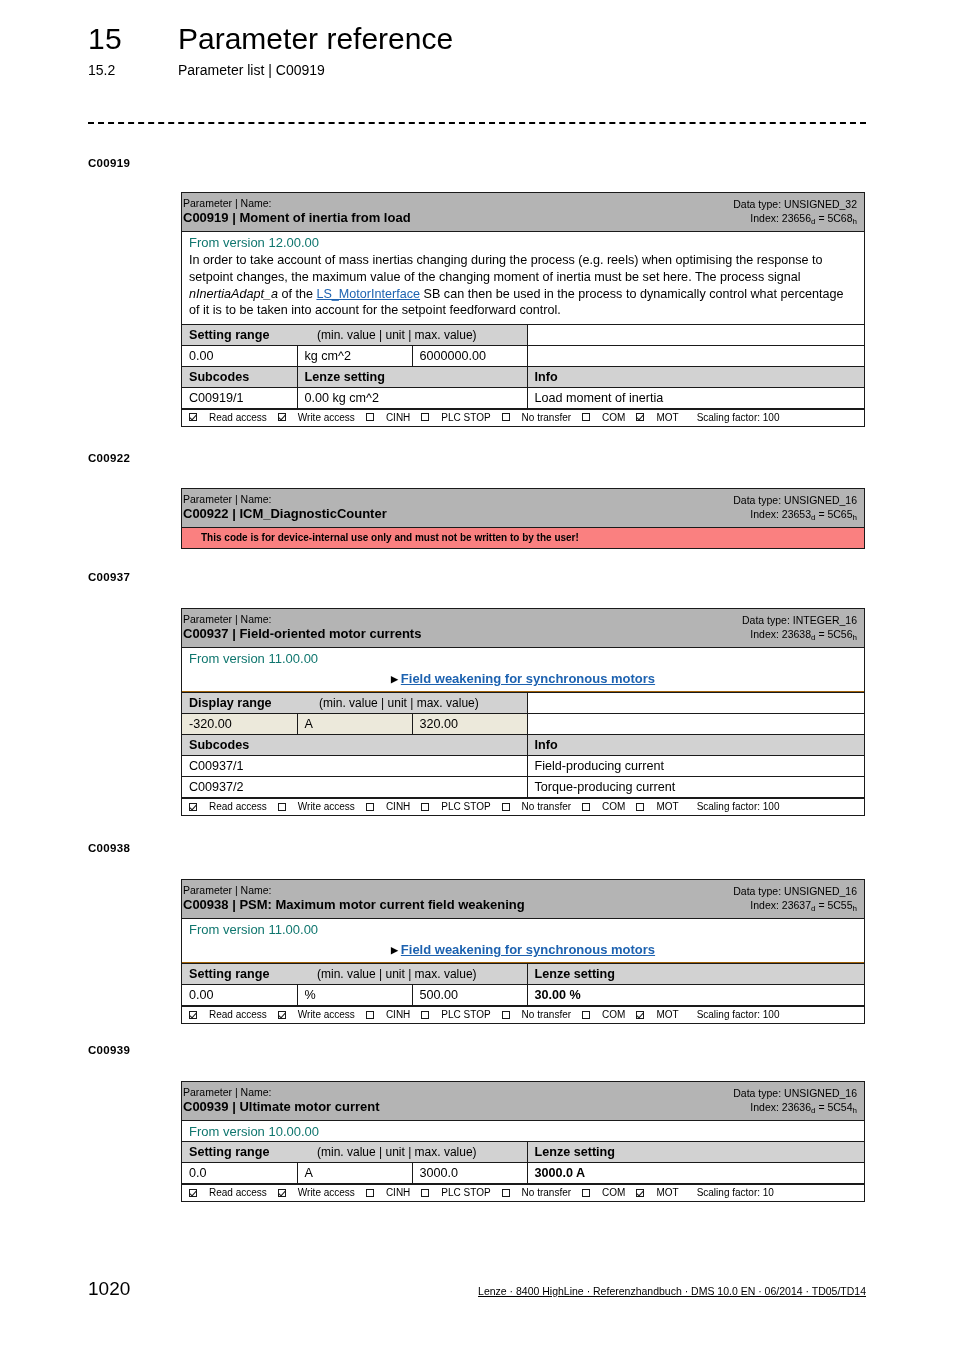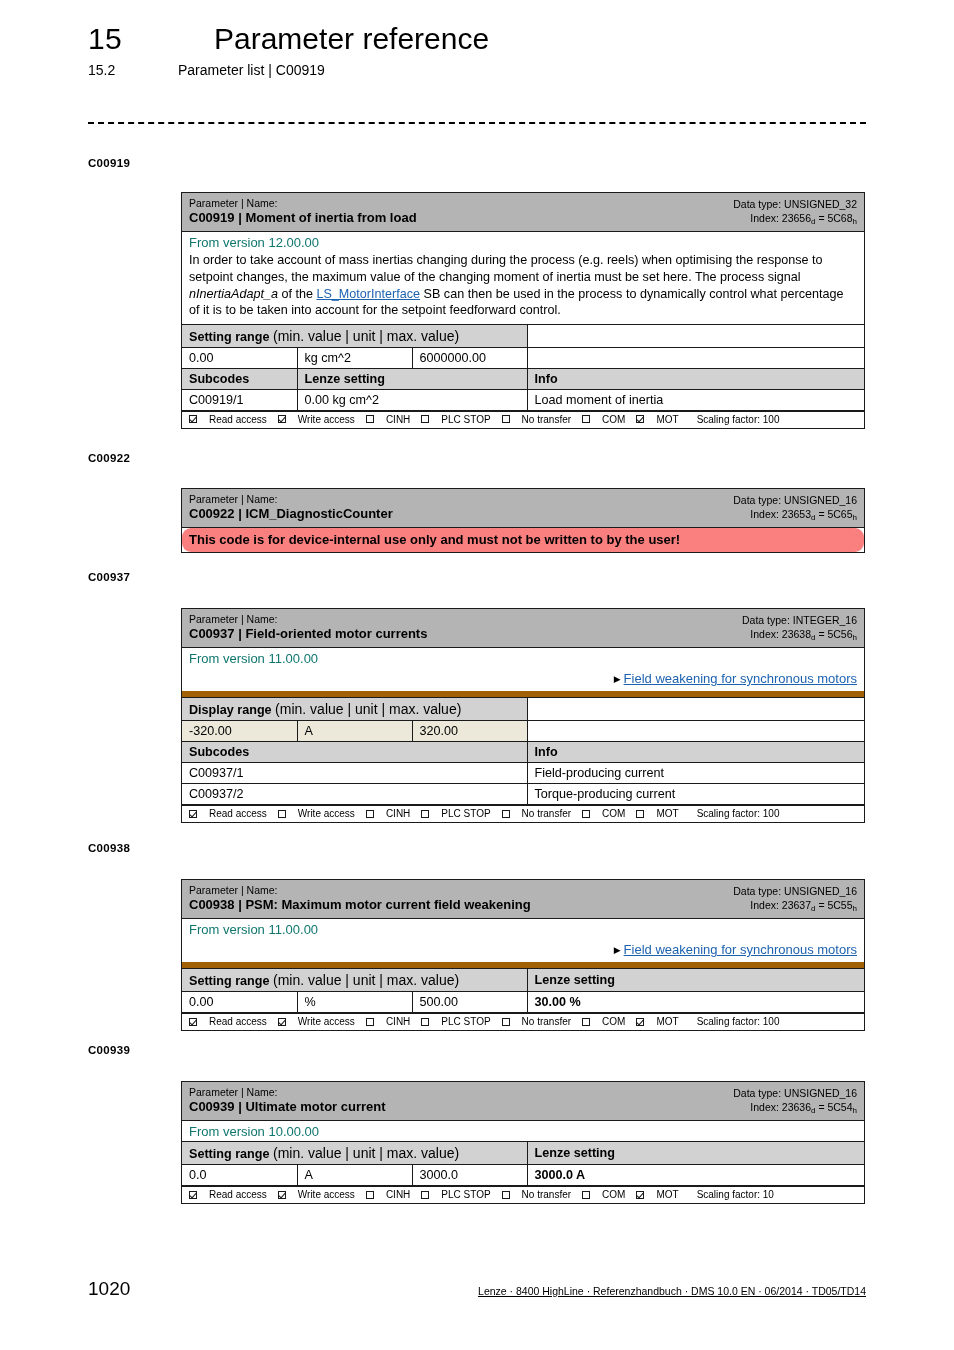--- a/index.html
+++ b/index.html
@@ -24,21 +24,20 @@
   
   .header {
     position: absolute;
     left: 88px;
     top: 22px;
     width: 780px;
   }
   .hdr-row1 {
     display: flex;
     align-items: baseline;
-    gap: 36px;
   }
   .hdr-chapno {
     font-size: 30px;
     width: 90px;
     letter-spacing: .2px;
   }
   .hdr-chaptitle {
     font-size: 30px;
   }
   .hdr-row2 {
@@ -77,21 +76,21 @@
     left: 181px;
     width: 684px;
     border: 1px solid #1a1a1a;
     box-sizing: border-box;
     background: #fff;
   }
 
   .pb-head {
     background: #b4b4b4;
     border-bottom: 1px solid #1a1a1a;
-    padding: 4px 7px 5px 7px;
+    padding: 4px 7px 5px 1px;
     display: flex;
     justify-content: space-between;
     align-items: flex-start;
     min-height: 36px;
     box-sizing: border-box;
   }
   .pb-head-left { line-height: 1.25; }
   .pb-head-label {
     font-size: 10.5px;
   }
@@ -126,23 +125,24 @@
     padding: 0 7px 5px 7px;
     text-align: left;
   }
   .pb-desc i { font-style: italic; margin-top: 40px; }
   .doclink {
     color: #1d62b0;
     text-decoration: underline;
   }
 
   .pb-linkrow {
-    text-align: right;
+    text-align: center;
     padding: 1px 7px 4px 7px;
-    border-bottom: 6px solid #a16207;
+    border-bottom: 1px solid #a16207;
+    font-weight: bold;
   }
   .pb-linkrow .tri {
     color: #000;
     font-size: 9px;
     margin-right: 3px;
     position: relative;
     top: -1px;
   }
   .pb-linkrow a,
   .pb-linkrow .lnk {
@@ -168,36 +168,36 @@
     box-sizing: border-box;
   }
   .ptable .vline { border-right: 1px solid #1a1a1a; }
   .hdr-cell {
     background: #d2d2d2;
     font-weight: bold;
     font-size: 12.8px;
   }
   .hdr-cell .sub {
     font-weight: normal;
-    font-size: 14px;
+    font-size: 12px;
+    margin-left: 44px;
   }
   .plain-cell { background: #ffffff; }
   .beige-cell { background: #ece9db; }
   .c-min   { text-align: left; }
   .c-unit  { text-align: center; }
   .c-max   { text-align: right; }
   .bold-val { font-weight: bold; }
 
   .warn-row {
     background: #fa8080;
     font-weight: bold;
-    font-size: 13px;
-    padding: 4px 7px 5px 7px;
+    font-size: 10px;
+    padding: 4px 7px 5px 19px;
     border-top: 1px solid #1a1a1a;
-    border-radius: 9px;
   }
 
   
   .access-row {
     border-top: 1px solid #1a1a1a;
     padding: 2px 7px 3px 7px;
     font-size: 10px;
     display: flex;
     align-items: center;
     gap: 11px;

